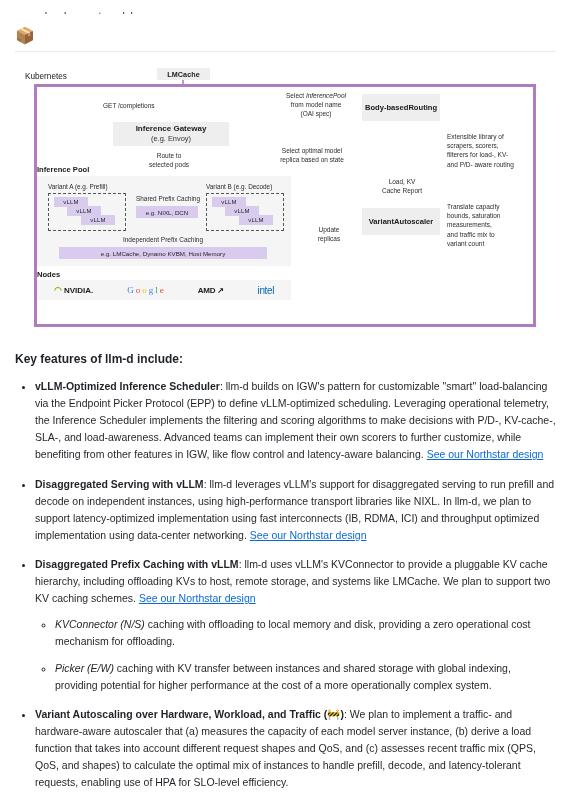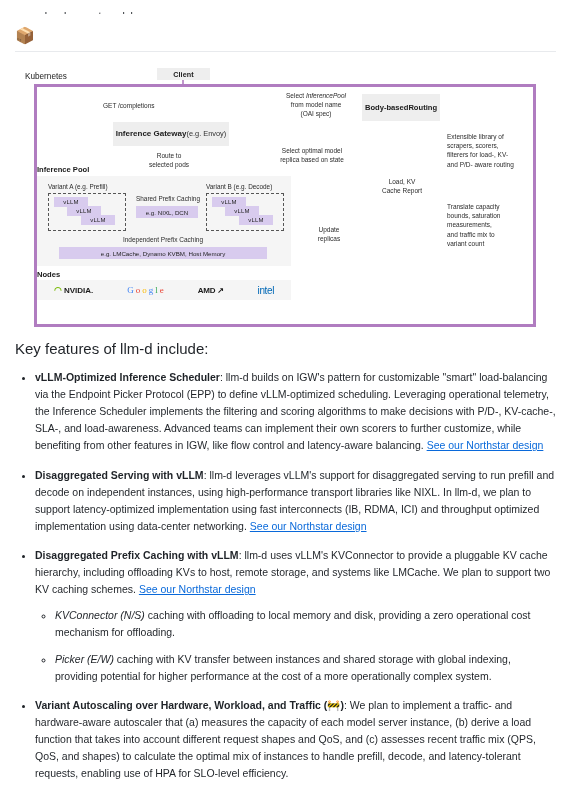--- a/index.html
+++ b/index.html
@@ -105,21 +105,21 @@
   .logo-google span:nth-child(6){color:#EA4335}
   .logo-google { font-size:9px; font-weight:400; font-family:"Liberation Serif", serif;}
   .logo-amd { color:#1a1a1a; letter-spacing:-0.3px;}
   .logo-intel { color:#0068b5; font-size:10px; font-weight:400; letter-spacing:-0.4px;}
 
   .gw-box {
     position: absolute;
     left: 98px; top: 57px;
     width: 116px; height: 24px;
     background: #eeeeee;
-    display:flex; flex-direction:row; align-items:center; justify-content:center;
+    display:flex; flex-direction:column; align-items:center; justify-content:center;
     line-height:1.25;
   }
   .gw-box .t1 { font-size: 8px; font-weight:700; color:#202020;}
   .gw-box .t2 { font-size: 7.4px; color:#303030;}
 
   .rt-box {
     position:absolute;
     background:#eeeeee;
     display:flex; flex-direction:row; align-items:center; justify-content:center;
     font-size:7.6px; font-weight:700; color:#202020; line-height:1.3;
@@ -165,21 +165,21 @@
   .ipc-box {
     position:absolute;
     left:44px; top:182px; width:208px; height:12px;
     background:#d8cbee;
     display:flex; align-items:center; justify-content:center;
     font-size:6.2px; color:#242424;
   }
   .ipc-label { position:absolute; left:44px; top:171px; width:208px; text-align:center; font-size:6.5px; color:#2b2b2b;}
 
   
-  .intro-line { font-size:15px; margin-top:5px; color:#1f2328;}
+  .intro-line { font-size:12px; margin-top:17px; color:#1f2328;font-weight:bold;}
   ul.features { margin: 12px 0 0 0; padding-left: 20px; list-style: disc; }
   ul.features > li { margin-bottom: 12px; font-size:10.5px; line-height:1.63; color:#1f2328; }
   ul.features > li::marker { color:#1f2328; }
   ul.sub { margin: 9px 0 0 0; padding-left: 20px; list-style: circle; }
   ul.sub > li { margin-bottom: 9px; font-size:10.5px; line-height:1.63; }
   b { font-weight: 700; }
   i { font-style: italic; }
   a.link { color:#0969da; text-decoration: underline; }
 </style>
 </head>
@@ -218,21 +218,21 @@
 
       <line x1="345" y1="157" x2="278" y2="157" stroke="#555" stroke-width="1" stroke-dasharray="4,3" marker-end="url(#arg)"></line>
 
       <line x1="113" y1="147" x2="120" y2="147" stroke="#555" stroke-width="1" marker-end="url(#arg)"></line>
       <line x1="184" y1="147" x2="190" y2="147" stroke="#555" stroke-width="1" marker-end="url(#arg)"></line>
 
       <line x1="62" y1="182" x2="62" y2="168" stroke="#555" stroke-width="1" marker-end="url(#arg)"></line>
       <line x1="234" y1="182" x2="234" y2="168" stroke="#555" stroke-width="1" marker-end="url(#arg)"></line>
     </svg>
 
-    <div class="client-box">Client</div>
+    <div class="client-box">LMCache</div>
 
     <div class="k8s-frame"></div>
     <div class="k8s-label">Kubernetes</div>
 
     <div class="note" style="left:88px; top:36px;">GET /completions</div>
 
     <div class="gw-box">
       <div class="t1">Inference Gateway</div>
       <div class="t2">(e.g. Envoy)</div>
     </div>
@@ -254,20 +254,24 @@
 
     <div class="rt-box rt-body">
       <span>Body-based</span>
       <span>Routing</span>
     </div>
 
     <div class="note" style="left:432px; top:67px; width:92px;">
       Extensible library of<br>scrapers, scorers,<br>filterers for load-, KV-<br>and P/D- aware routing
     </div>
 
+    <div class="rt-box rt-auto">
+      <span>Variant</span>
+      <span>Autoscaler</span>
+    </div>
     <div class="note" style="left:432px; top:137px; width:92px;">
       Translate capacity<br>bounds, saturation<br>measurements,<br>and traffic mix to<br>variant count
     </div>
 
     <div class="pool-label">Inference Pool</div>
     <div class="pool-frame"></div>
 
     <div class="variant-title" style="left:33px; top:118px;">Variant A (e.g. Prefill)</div>
     <div class="variant-dash va"></div>
     <div class="vllm-chip" style="left:39px; top:132px; width:34px; height:10px;">vLLM</div>

